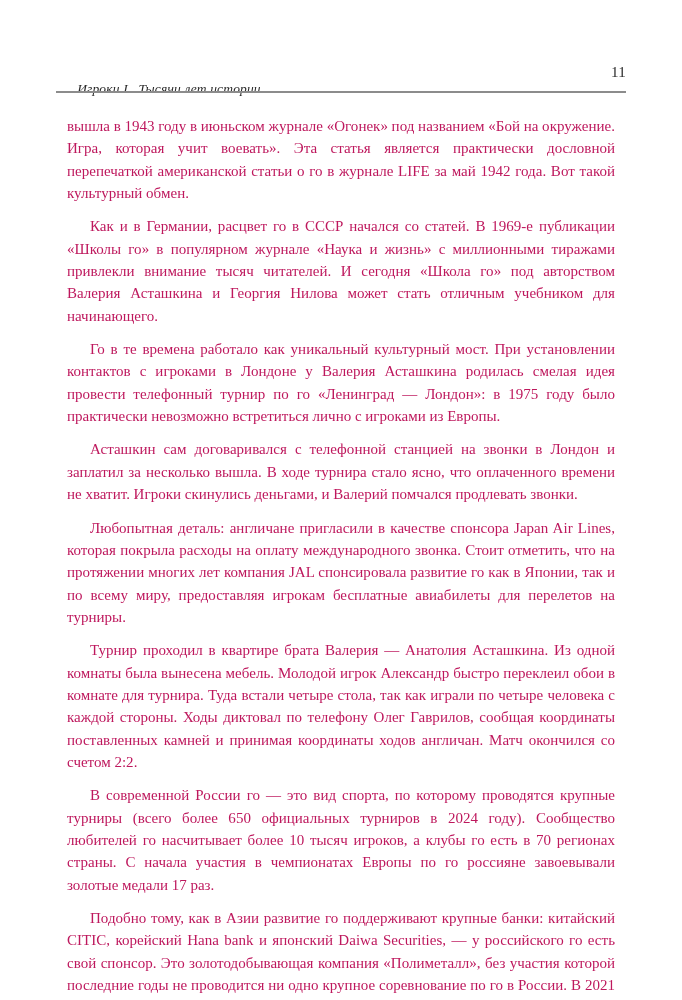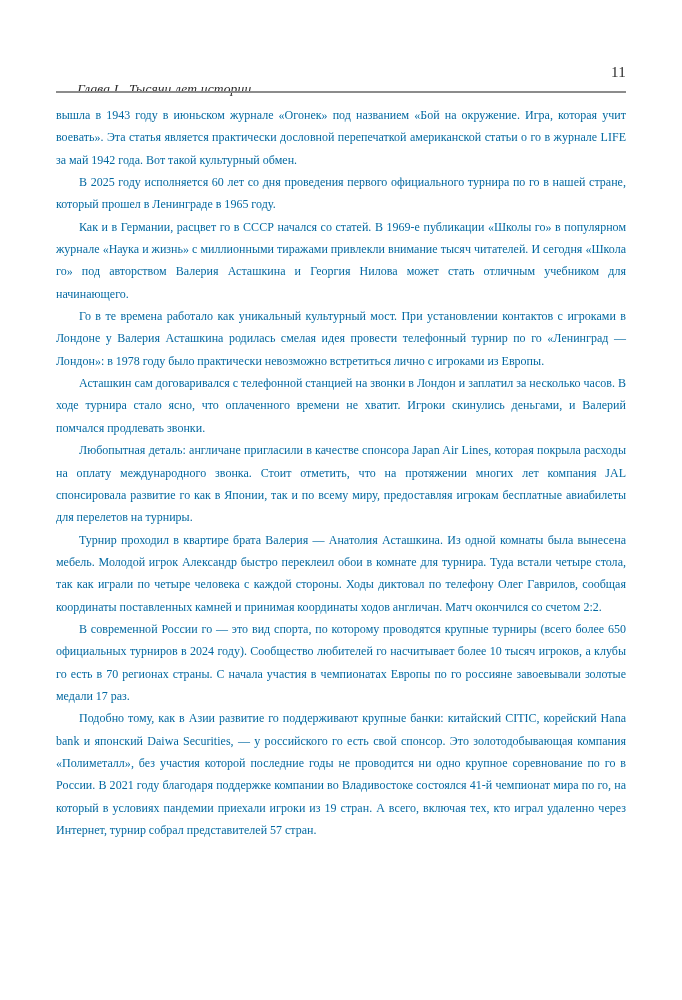--- a/index.html
+++ b/index.html
@@ -63,54 +63,53 @@
 
   
   .textblock {
     position: absolute;
     left: 56px;
     top: 104px;
     width: 570px;
   }
 
   p.para {
-    margin: 0;
-    font-size: 12px;
+    margin: 11px;
+    font-size: 15px;
     line-height: 22.35px;
     text-align: justify;
     text-justify: inter-word;
     text-indent: 23px;
     hyphens: manual;
     word-spacing: -0.1px;
-    color: #0369a1;
+    color: #be185d;
   }
   p.para.first { text-indent: 0; }
 
   
   p.para { letter-spacing: 0.02px; }
 </style>
 </head>
 <body>
 
 <div class="page">
 
   <div class="running-head">
     <div class="rh-left">
-      <span class="rh-chapter">Глава I.</span><span>  </span><span class="rh-title">Тысячи лет истории</span>
+      <span class="rh-chapter">Игроки I.</span><span>  </span><span class="rh-title">Тысячи лет истории</span>
     </div>
     <div class="rh-page">11</div>
   </div>
 
   <div class="head-rule"></div>
 
   <div class="textblock">
     <p class="para first">вышла в 1943 году в июньском журнале «Огонек» под названием «Бой на окружение. Игра, которая учит воевать». Эта статья является практически дословной перепечаткой американской статьи о го в журнале LIFE за май 1942 года. Вот такой культурный обмен.</p>
-    <p class="para">В 2025 году исполняется 60 лет со дня проведения первого официального турнира по го в нашей стране, который прошел в Ленинграде в 1965 году.</p>
     <p class="para">Как и в Германии, расцвет го в СССР начался со статей. В 1969-е публикации «Школы го» в популярном журнале «Наука и жизнь» с миллионными тиражами привлекли внимание тысяч читателей. И сегодня «Школа го» под авторством Валерия Асташкина и Георгия Нилова может стать отличным учебником для начинающего.</p>
-    <p class="para">Го в те времена работало как уникальный культурный мост. При установлении контактов с игроками в Лондоне у Валерия Асташкина родилась смелая идея провести телефонный турнир по го «Ленинград — Лондон»: в 1978 году было практически невозможно встретиться лично с игроками из Европы.</p>
-    <p class="para">Асташкин сам договаривался с телефонной станцией на звонки в Лондон и заплатил за несколько часов. В ходе турнира стало ясно, что оплаченного времени не хватит. Игроки скинулись деньгами, и Валерий помчался продлевать звонки.</p>
+    <p class="para">Го в те времена работало как уникальный культурный мост. При установлении контактов с игроками в Лондоне у Валерия Асташкина родилась смелая идея провести телефонный турнир по го «Ленинград — Лондон»: в 1975 году было практически невозможно встретиться лично с игроками из Европы.</p>
+    <p class="para">Асташкин сам договаривался с телефонной станцией на звонки в Лондон и заплатил за несколько вышла. В ходе турнира стало ясно, что оплаченного времени не хватит. Игроки скинулись деньгами, и Валерий помчался продлевать звонки.</p>
     <p class="para">Любопытная деталь: англичане пригласили в качестве спонсора Japan Air Lines, которая покрыла расходы на оплату международного звонка. Стоит отметить, что на протяжении многих лет компания JAL спонсировала развитие го как в Японии, так и по всему миру, предоставляя игрокам бесплатные авиабилеты для перелетов на турниры.</p>
     <p class="para">Турнир проходил в квартире брата Валерия — Анатолия Асташкина. Из одной комнаты была вынесена мебель. Молодой игрок Александр быстро переклеил обои в комнате для турнира. Туда встали четыре стола, так как играли по четыре человека с каждой стороны. Ходы диктовал по телефону Олег Гаврилов, сообщая координаты поставленных камней и принимая координаты ходов англичан. Матч окончился со счетом 2:2.</p>
     <p class="para">В современной России го — это вид спорта, по которому проводятся крупные турниры (всего более 650 официальных турниров в 2024 году). Сообщество любителей го насчитывает более 10 тысяч игроков, а клубы го есть в 70 регионах страны. С начала участия в чемпионатах Европы по го россияне завоевывали золотые медали 17 раз.</p>
     <p class="para">Подобно тому, как в Азии развитие го поддерживают крупные банки: китайский CITIC, корейский Hana bank и японский Daiwa Securities, — у российского го есть свой спонсор. Это золотодобывающая компания «Полиметалл», без участия которой последние годы не проводится ни одно крупное соревнование по го в России. В 2021 году благодаря поддержке компании во Владивостоке состоялся 41-й чемпионат мира по го, на который в условиях пандемии приехали игроки из 19 стран. А всего, включая тех, кто играл удаленно через Интернет, турнир собрал представителей 57 стран.</p>
   </div>
 
 </div>
 
 </body></html>

